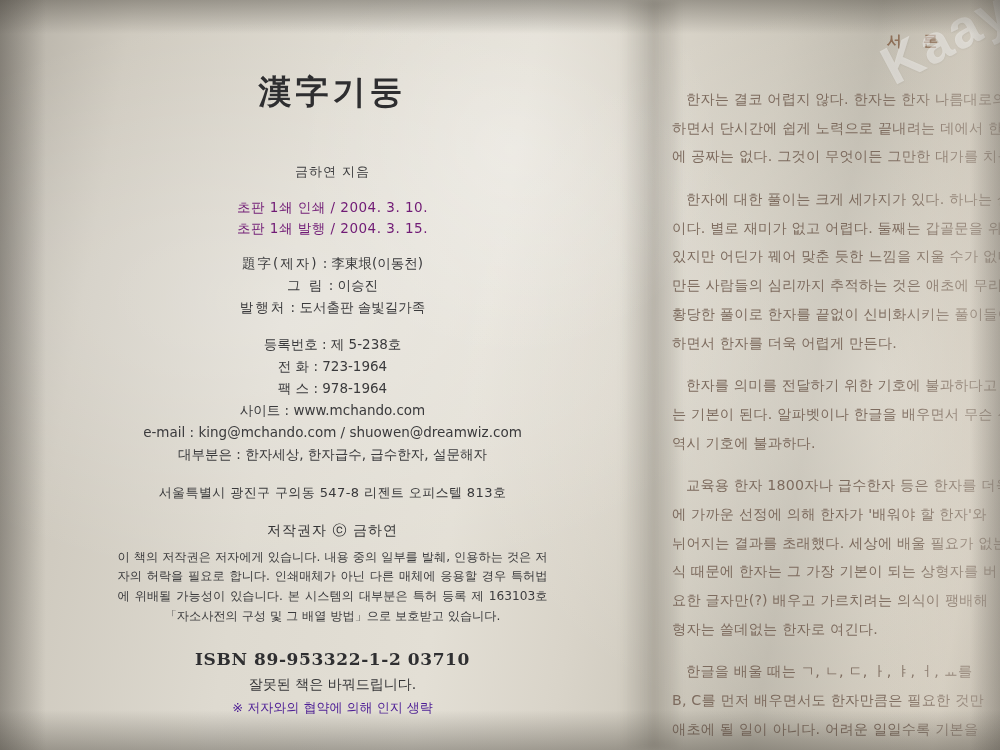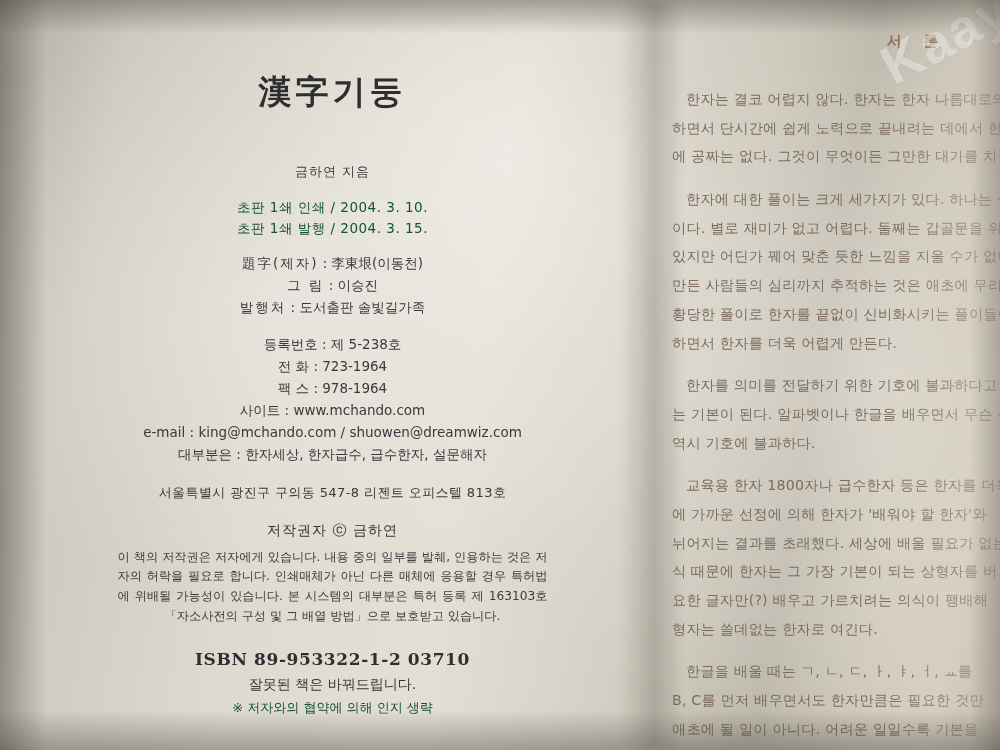--- a/index.html
+++ b/index.html
@@ -102,21 +102,21 @@
     font-size: 13px;
     letter-spacing: 1px;
     margin-bottom: 16px;
     color: #3d3d3f;
     margin-top: 48px;
   }
   .print-line {
     font-size: 13.5px;
     letter-spacing: 0.5px;
     line-height: 1.55;
-    color: #14532d;
+    color: #701a75;
   }
   .credit-block {
     margin-top: 14px;
     font-size: 13.5px;
     line-height: 1.62;
     color: #3a3a3c;
   }
   .credit-block .row span.k { letter-spacing: 2px; }
   .pub-block {
     margin-top: 16px;
@@ -156,21 +156,21 @@
     color: #2f2f31;
   }
   .note1 {
     margin-top: 7px;
     font-size: 14px;
     color: #353537;
   }
   .note2 {
     margin-top: 5px;
     font-size: 13px;
-    color: #14532d;
+    color: #4c1d95;
   }
 
   
   .right-page {
     position: absolute;
     left: 672px;
     top: 32px;
     width: 340px;
     color: #6f5d52;
   }

